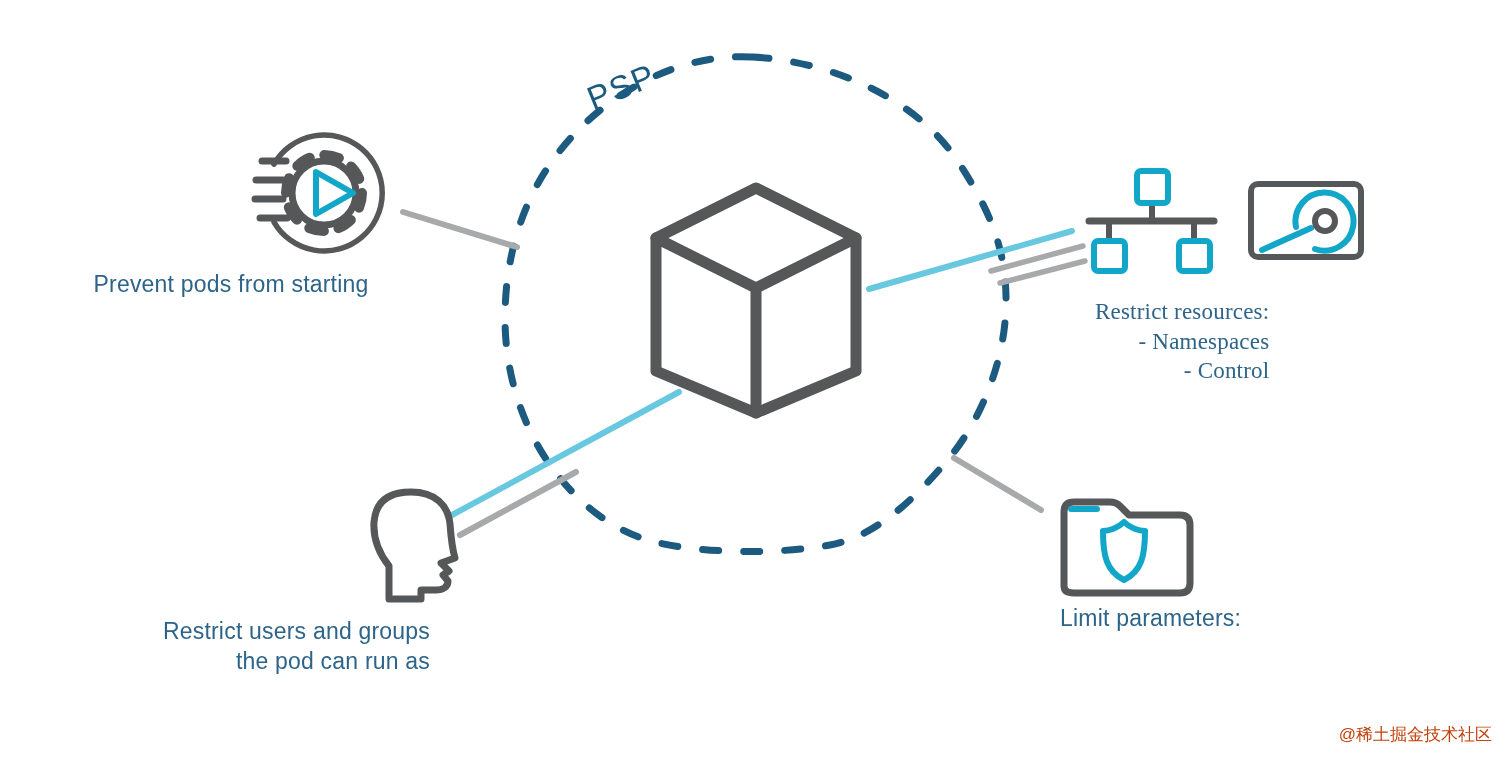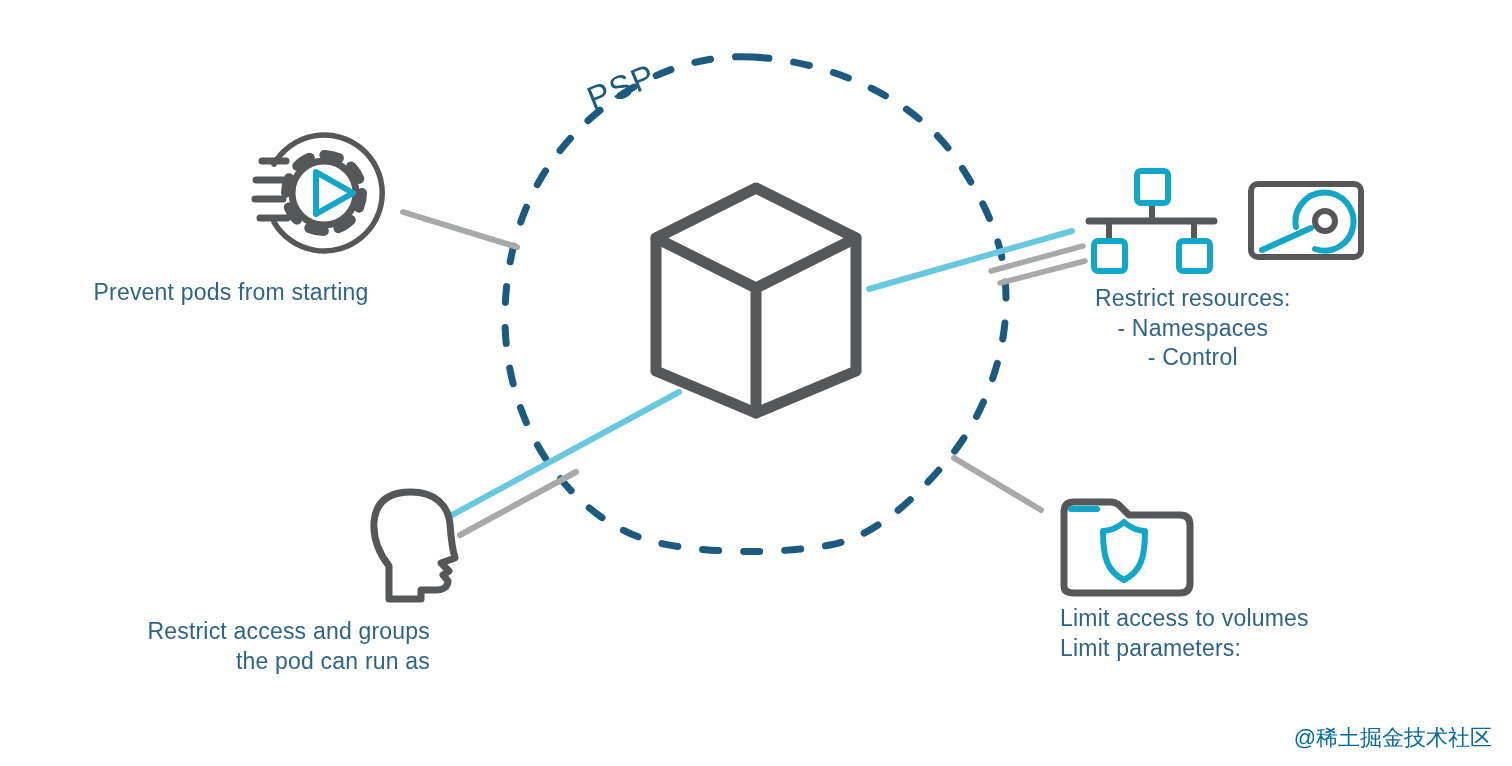--- a/index.html
+++ b/index.html
@@ -2,27 +2,27 @@
 <html><head>
 <meta charset="utf-8">
 <style>
   html,body{margin:0;padding:0;background:#fff;}
   .canvas{position:relative;width:1512px;height:766px;background:#ffffff;overflow:hidden;
           font-family:"Liberation Sans",sans-serif;}
   .gfx{position:absolute;left:0;top:0;}
   .gfx *{fill:none;stroke-linecap:round;stroke-linejoin:round;}
   .wf{fill:#ffffff;}
   .callout{position:absolute;color:#2d6489;font-size:23px;line-height:30px;letter-spacing:.2px;}
-  .callout-tl{left:42px;top:269px;width:378px;text-align:center;margin-top:8px;}
-  .callout-r{left:1095px;top:284px;line-height:29.5px;text-align:center;}
+  .callout-tl{left:42px;top:269px;width:378px;text-align:center;}
+  .callout-r{left:1095px;top:297px;line-height:29.5px;text-align:right;font-family:Liberation Serif, serif;}
   .callout-bl{left:129px;top:616px;width:301px;text-align:right;}
   .callout-br{left:1060px;top:604px;line-height:29.5px;text-align:left;}
   .psp-label{position:absolute;left:596px;top:80px;font-size:33px;color:#1d5a80;
              letter-spacing:1.5px;transform:rotate(-22deg);transform-origin:left bottom;}
-  .watermark{position:absolute;top:723px;right:20px;color:#0369a1;font-size:22px;
+  .watermark{position:absolute;top:723px;right:20px;color:#c2410c;font-size:17px;
              font-family:"Liberation Sans",sans-serif;}
 </style>
 </head>
 <body>
 
 <div class="canvas">
 
   <svg class="gfx" width="1512" height="766" viewBox="0 0 1512 766">
 
     <g stroke="#1d5a80">
@@ -138,24 +138,23 @@
     <div>Prevent pods from starting</div>
   </div>
 
   <div class="callout callout-r">
     <div>Restrict resources:</div>
     <div>- Namespaces</div>
     <div>- Control</div>
   </div>
 
   <div class="callout callout-bl">
-    <div>Restrict access and groups</div>
+    <div>Restrict users and groups</div>
     <div>the pod can run as</div>
   </div>
 
   <div class="callout callout-br">
-    <div>Limit access to volumes</div>
     <div>Limit parameters:</div>
   </div>
 
   <div class="watermark">@稀土掘金技术社区</div>
 
 </div>
 
 </body></html>

